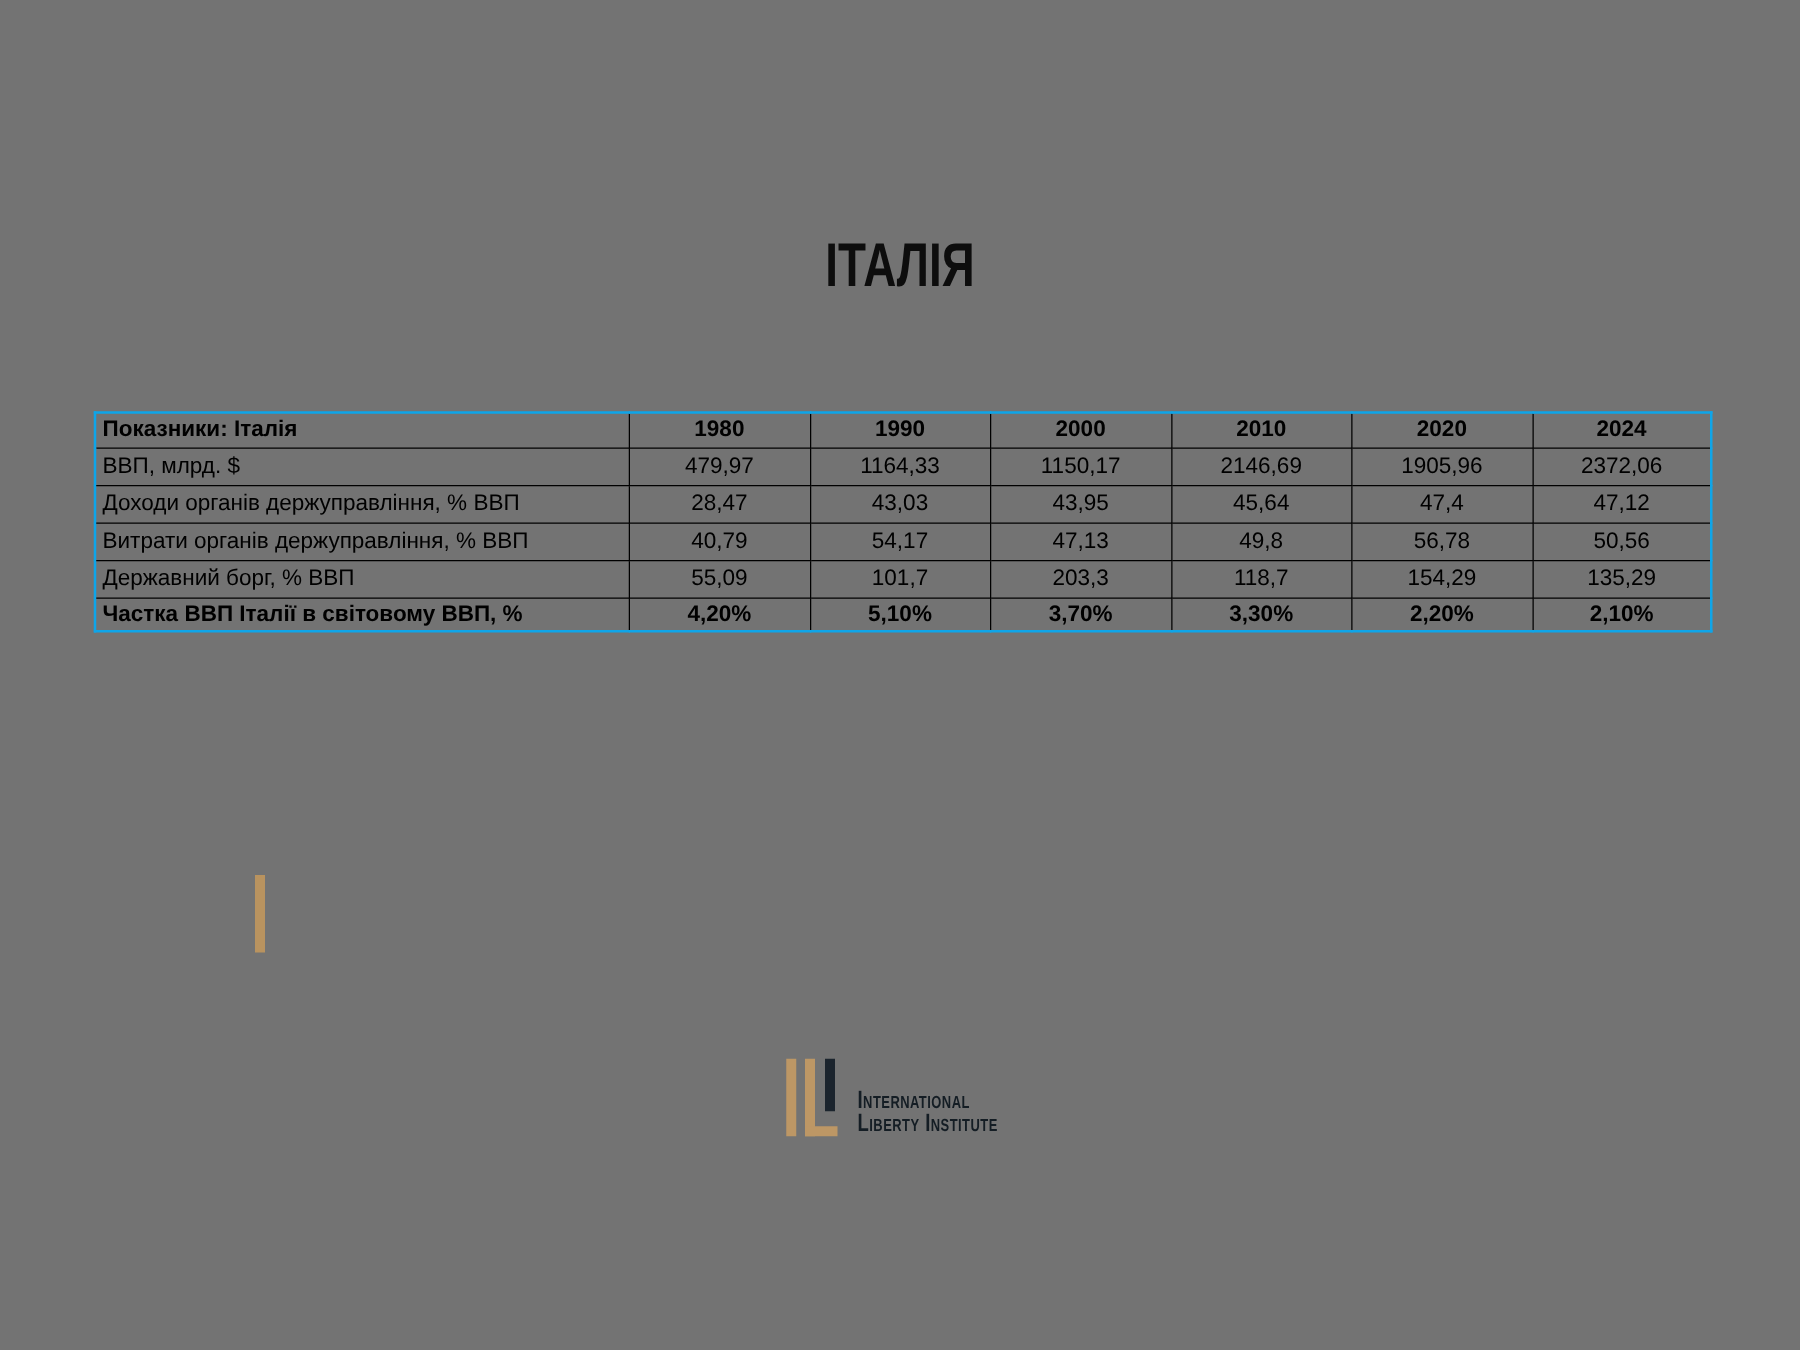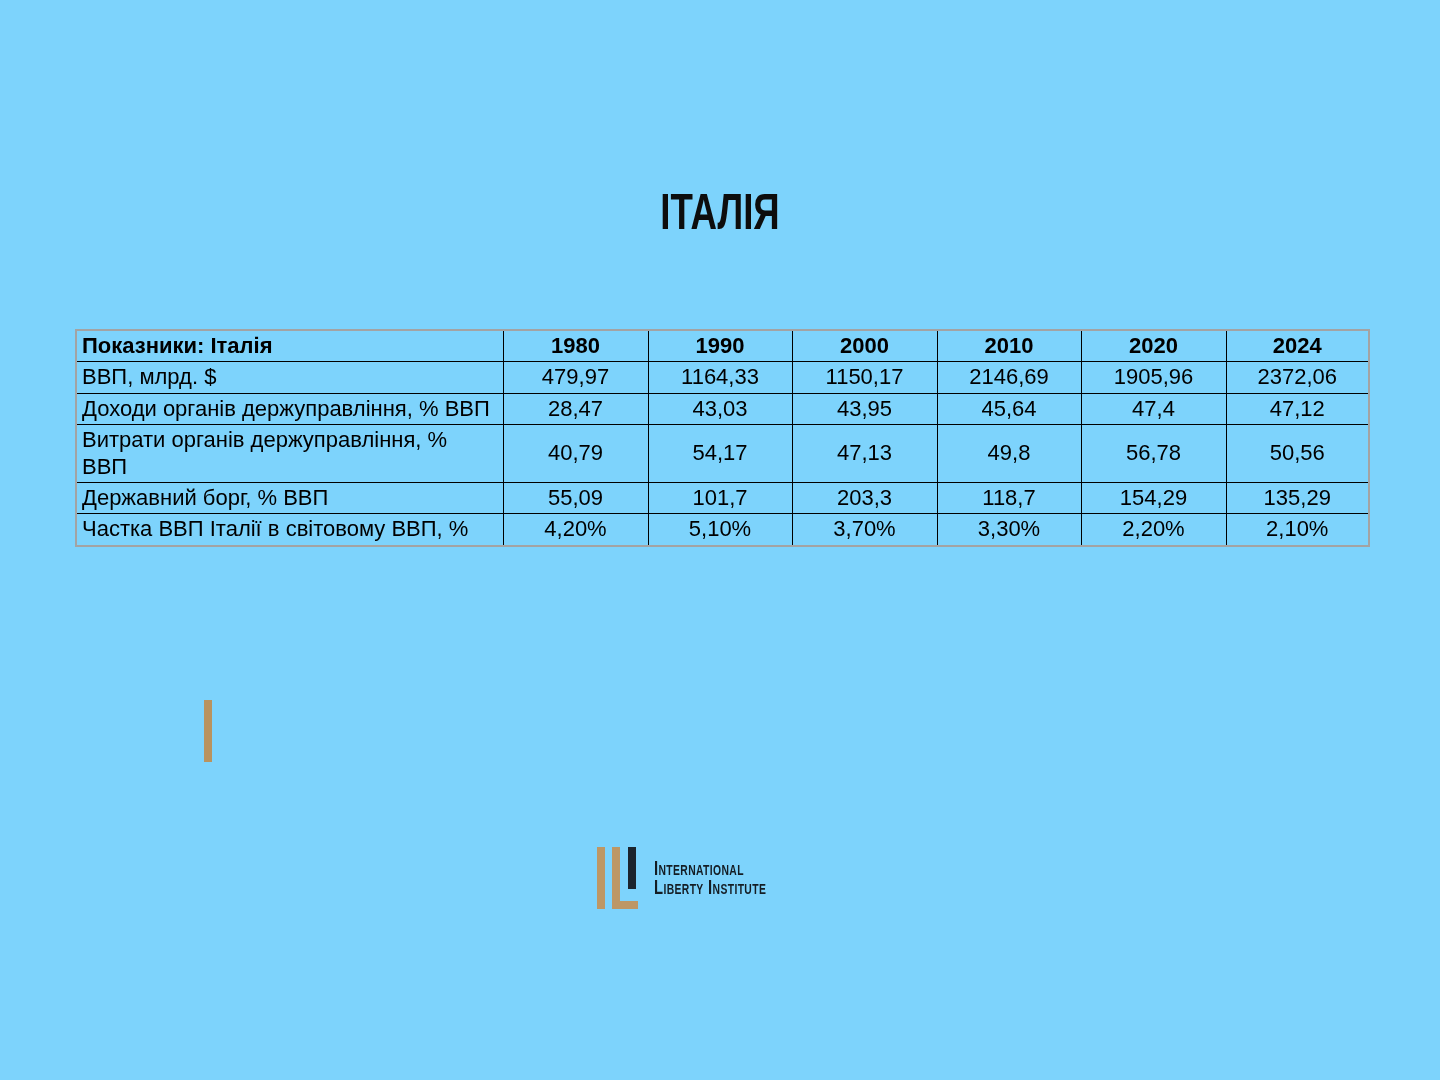--- a/index.html
+++ b/index.html
@@ -5,21 +5,21 @@
   * { margin: 0; padding: 0; box-sizing: border-box; }
   html, body { background: #ffffff; }
   body {
     font-family: "Liberation Sans", sans-serif;
     color: #000000;
   }
   .slide {
     position: relative;
     width: 1440px;
     height: 1080px;
-    background: #7dd3fc;
+    background: #737373;
     overflow: hidden;
   }
 
   
   .slide-title {
     position: absolute;
     top: 184px;
     left: 0;
     width: 100%;
     text-align: center;
@@ -34,22 +34,22 @@
   .table-wrap {
     position: absolute;
     left: 75px;
     top: 329px;
     width: 1293px;
   }
   table.indicators {
     border-collapse: collapse;
     width: 100%;
     table-layout: fixed;
-    border: 2px solid #a3a3a3;
-    font-size: 22px;
+    border: 2px solid #0ea5e9;
+    font-size: 18px;
     color: #000000;
   }
   table.indicators th,
   table.indicators td {
     border: 1px solid #000000;
     padding: 2px 6px;
     text-align: center;
     vertical-align: middle;
     height: 30px;
     line-height: 1.2;
@@ -57,21 +57,21 @@
   }
   table.indicators thead th {
     font-weight: bold;
     height: 28px;
   }
   table.indicators .label-cell {
     text-align: left;
     padding-left: 5px;
   }
   table.indicators tr.tall td { height: 58px; }
-  table.indicators tr.last td { height: 16px; }
+  table.indicators tr.last td { height: 16px; font-weight: bold; }
 
   
   .source-accent {
     position: absolute;
     left: 204px;
     top: 700px;
     width: 8px;
     height: 62px;
     background: #b9935f;
   }
@@ -80,24 +80,24 @@
     left: 265px;
     top: 703px;
     font-size: 19px;
     line-height: 29px;
     color: #101010;
   }
 
   
   .logo {
     position: absolute;
-    left: 597px;
+    left: 629px;
     top: 847px;
     display: flex;
-    align-items: center;
+    align-items: flex-end;
   }
   .logo-mark {
     position: relative;
     width: 41px;
     height: 62px;
     flex: 0 0 auto;
   }
   .logo-mark .bar-i1 {
     position: absolute; left: 0; top: 0;
     width: 8px; height: 62px;

